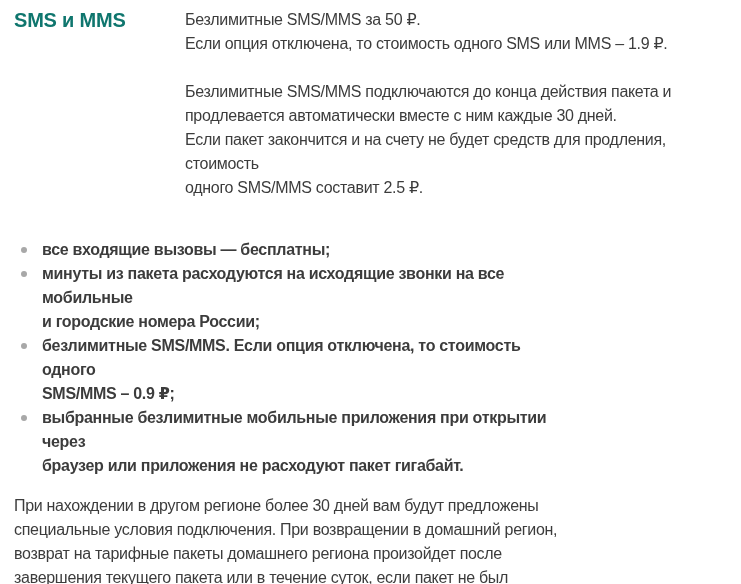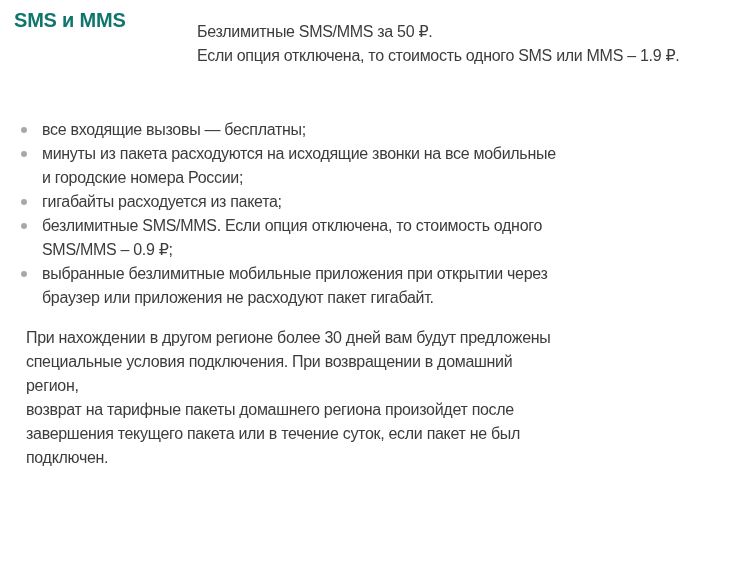--- a/index.html
+++ b/index.html
@@ -34,35 +34,36 @@
     letter-spacing: -0.2px;
   }
   .row-content {
     width: 556px;
     font-size: 16px;
     line-height: 24px;
     color: #3c3c3c;
     letter-spacing: -0.3px;
   }
   .row-content p {
-    margin: 12px;
+    margin: 0;
     white-space: pre-line;
   }
   p.para + p.para {
     margin-top: 24px;
   }
   ul.bullet-list {
     list-style: none;
     margin: 0;
     padding: 0;
   }
   ul.bullet-list li {
     position: relative;
     padding-left: 28px;
     white-space: pre-line;
+    font-weight: bold;
   }
   ul.bullet-list li::before {
     content: "";
     position: absolute;
     left: 7px;
     top: 9px;
     width: 6px;
     height: 6px;
     border-radius: 50%;
     background: #a8a8a8;
@@ -74,30 +75,33 @@
 </head>
 <body>
 
 <div class="doc">
 
   <section class="row">
     <h3 class="row-label">SMS и MMS</h3>
     <div class="row-content">
       <p class="para">Безлимитные SMS/MMS за 50 ₽.
 Если опция отключена, то стоимость одного SMS или MMS – 1.9 ₽.</p>
+      <p class="para">Безлимитные SMS/MMS подключаются до конца действия пакета и
+продлевается автоматически вместе с ним каждые 30 дней.
+Если пакет закончится и на счету не будет средств для продления, стоимость
+одного SMS/MMS составит 2.5 ₽.</p>
     </div>
   </section>
 
   <section class="row">
     <div class="row-content">
       <ul class="bullet-list">
         <li>все входящие вызовы — бесплатны;</li>
         <li>минуты из пакета расходуются на исходящие звонки на все мобильные
 и городские номера России;</li>
-        <li>гигабайты расходуется из пакета;</li>
         <li>безлимитные SMS/MMS. Если опция отключена, то стоимость одного
 SMS/MMS – 0.9 ₽;</li>
         <li>выбранные безлимитные мобильные приложения при открытии через
 браузер или приложения не расходуют пакет гигабайт.</li>
       </ul>
       <p class="outro">При нахождении в другом регионе более 30 дней вам будут предложены
 специальные условия подключения. При возвращении в домашний регион,
 возврат на тарифные пакеты домашнего региона произойдет после
 завершения текущего пакета или в течение суток, если пакет не был
 подключен.</p>

